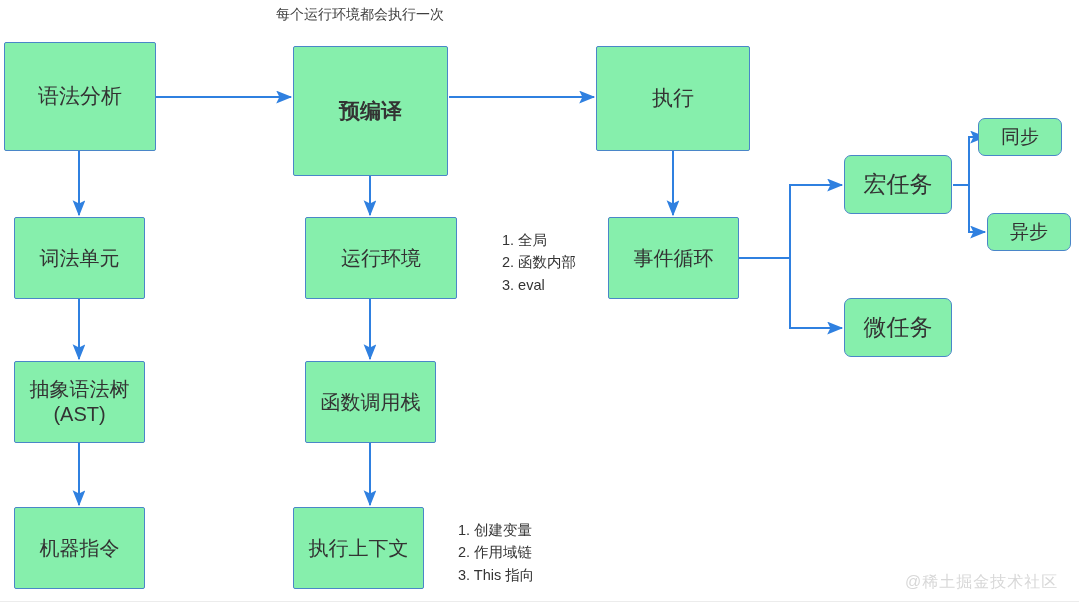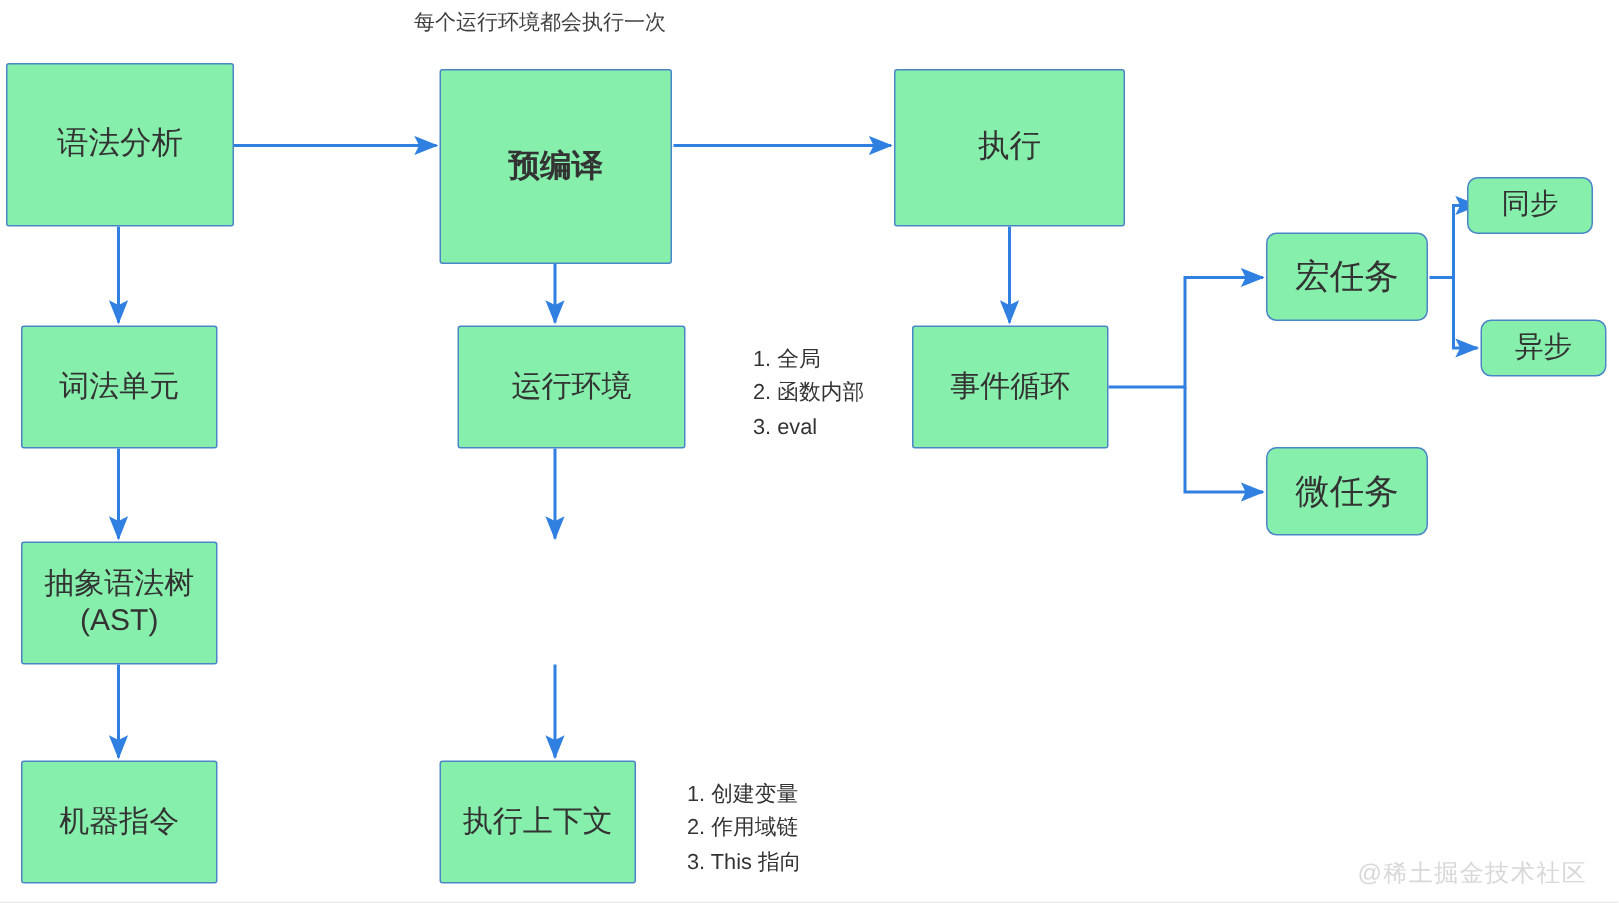--- a/index.html
+++ b/index.html
@@ -134,20 +134,23 @@
     <span class="node-label">抽象语法树
 (AST)</span>
   </div>
   <div class="node mid" style="left:14px; top:507px; width:131px; height:82px;">
     <span class="node-label">机器指令</span>
   </div>
 
   <div class="node mid" style="left:305px; top:217px; width:152px; height:82px;">
     <span class="node-label">运行环境</span>
   </div>
+  <div class="node mid" style="left:305px; top:361px; width:131px; height:82px;">
+    <span class="node-label">函数调用栈</span>
+  </div>
   <div class="node mid" style="left:293px; top:507px; width:131px; height:82px;">
     <span class="node-label">执行上下文</span>
   </div>
 
   <div class="annot" style="left:458px; top:229px;margin-left:44px;">
     <div>1. 全局</div>
     <div>2. 函数内部</div>
     <div>3. eval</div>
   </div>
   <div class="annot" style="left:458px; top:519px;">

